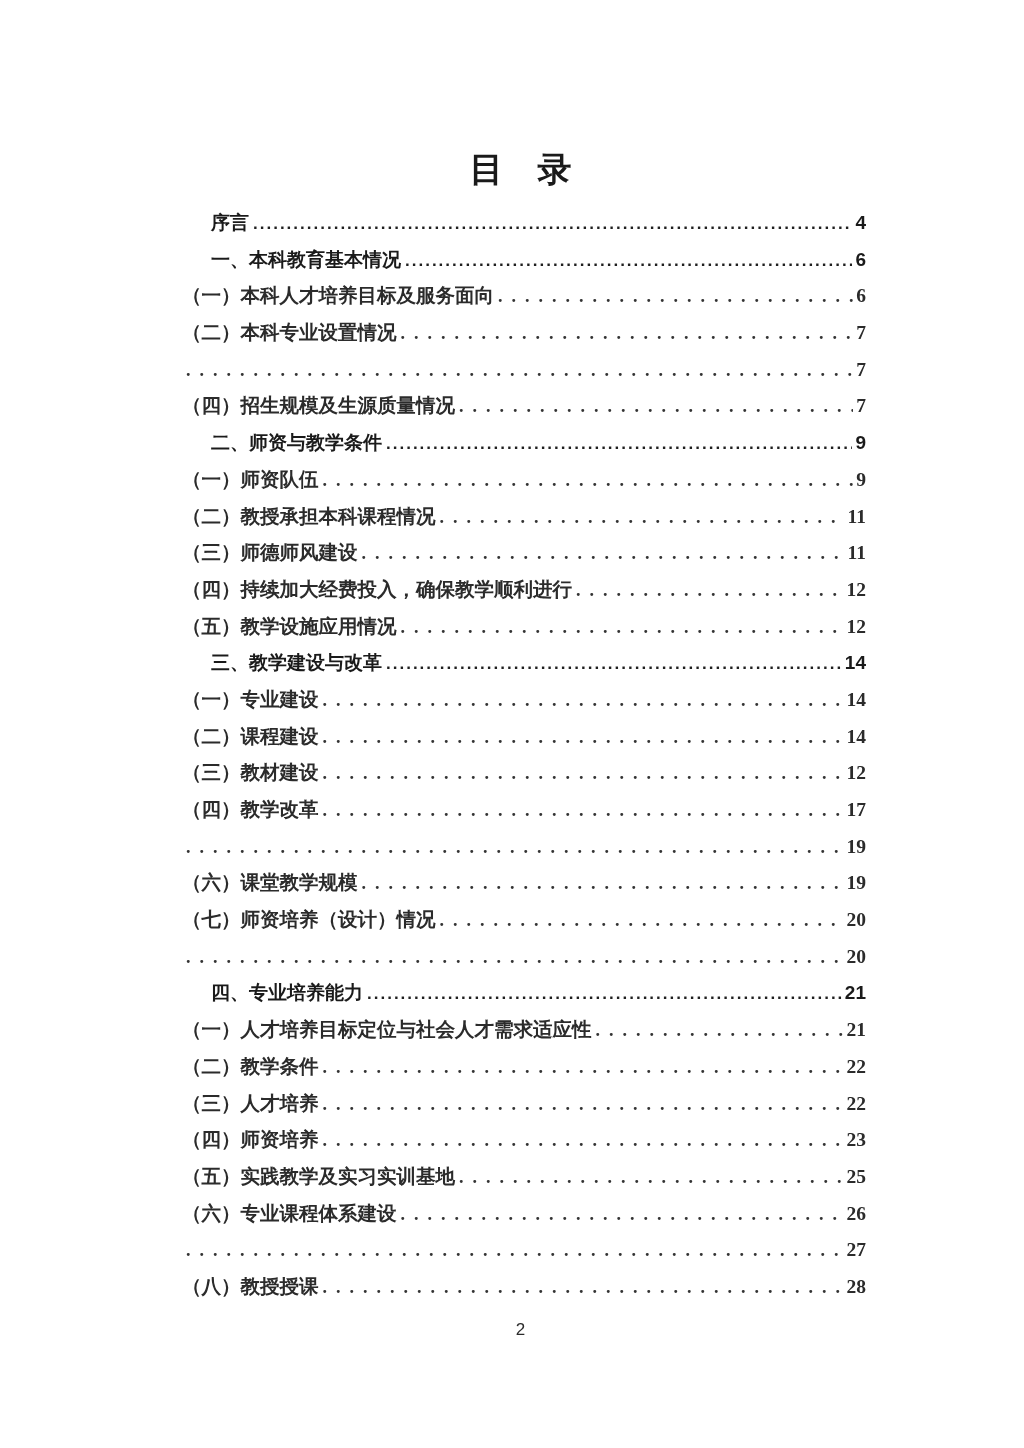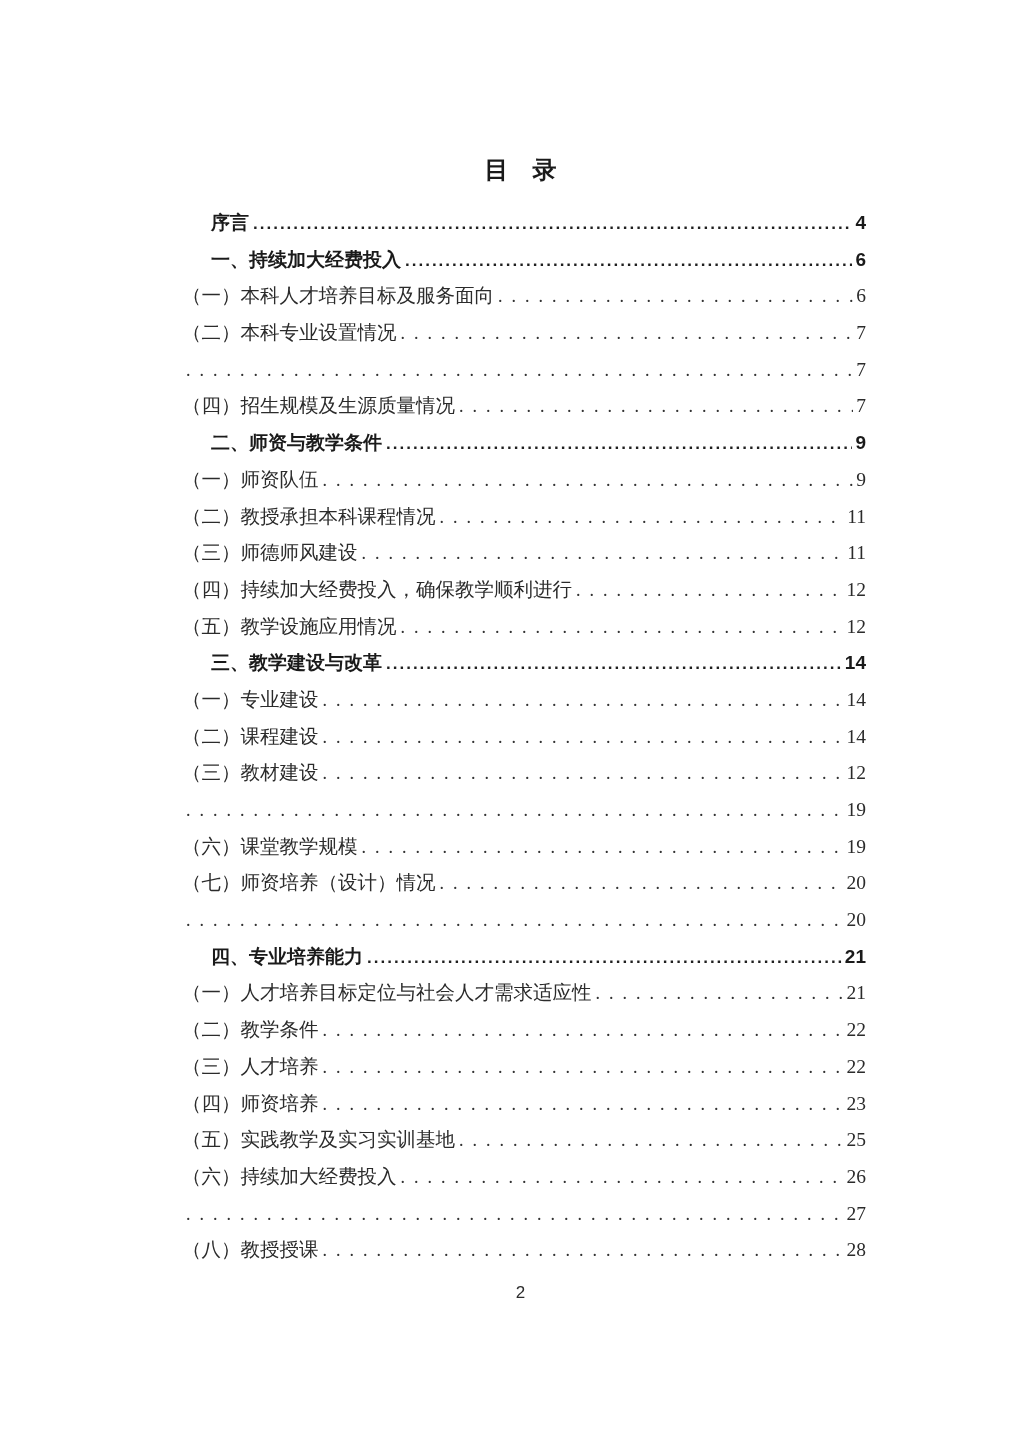--- a/index.html
+++ b/index.html
@@ -12,21 +12,21 @@
   }
   .page {
     position: relative;
     width: 1024px;
     height: 1448px;
     padding: 148px 158px 0 175px;
   }
   .doc-title {
     text-align: center;
     font-family: "Liberation Serif", serif;
-    font-size: 24px;
+    font-size: 34px;
     font-weight: 700;
     color: #1a1a1a;
     line-height: 44px;
     margin-bottom: 13px;
     white-space: pre;
   }
   .toc-list { width: 100%; }
   .toc-row {
     display: flex;
     align-items: baseline;
@@ -60,21 +60,21 @@
   }
   .toc-row.level1 .pg {
     font-family: "Liberation Sans", sans-serif;
     font-weight: 700;
     font-size: 19px;
   }
 
   
   .toc-row.level2 {
     font-family: "Liberation Serif", serif;
-    font-weight: 400;
+    font-weight: 700;
     font-size: 19.5px;
     color: #2b2b2b;
     padding-left: 7px;
   }
   .toc-row.level2 .dots::after {
     content: "..........................................................................................................................................";
     letter-spacing: 9px;
     font-size: 18px;
     color: #333333;
   }
@@ -97,21 +97,21 @@
 <div class="page">
   <div class="doc-title">目　录</div>
 
   <div class="toc-list">
       <div class="toc-row level1">
         <span class="label">序言</span>
         <span class="dots"></span>
         <span class="pg">4</span>
       </div>
       <div class="toc-row level1">
-        <span class="label">一、持续加大经费投入</span>
+        <span class="label">一、本科教育基本情况</span>
         <span class="dots"></span>
         <span class="pg">6</span>
       </div>
       <div class="toc-row level2">
         <span class="label">（一）本科人才培养目标及服务面向</span>
         <span class="dots"></span>
         <span class="pg">6</span>
       </div>
       <div class="toc-row level2">
         <span class="label">（二）本科专业设置情况</span>
@@ -171,20 +171,25 @@
         <span class="label">（二）课程建设</span>
         <span class="dots"></span>
         <span class="pg">14</span>
       </div>
       <div class="toc-row level2">
         <span class="label">（三）教材建设</span>
         <span class="dots"></span>
         <span class="pg">12</span>
       </div>
       <div class="toc-row level2">
+        <span class="label">（四）教学改革</span>
+        <span class="dots"></span>
+        <span class="pg">17</span>
+      </div>
+      <div class="toc-row level2">
         <span class="dots"></span>
         <span class="pg">19</span>
       </div>
       <div class="toc-row level2">
         <span class="label">（六）课堂教学规模</span>
         <span class="dots"></span>
         <span class="pg">19</span>
       </div>
       <div class="toc-row level2">
         <span class="label">（七）师资培养（设计）情况</span>
@@ -219,21 +224,21 @@
         <span class="label">（四）师资培养</span>
         <span class="dots"></span>
         <span class="pg">23</span>
       </div>
       <div class="toc-row level2">
         <span class="label">（五）实践教学及实习实训基地</span>
         <span class="dots"></span>
         <span class="pg">25</span>
       </div>
       <div class="toc-row level2">
-        <span class="label">（六）持续加大经费投入</span>
+        <span class="label">（六）专业课程体系建设</span>
         <span class="dots"></span>
         <span class="pg">26</span>
       </div>
       <div class="toc-row level2">
         <span class="dots"></span>
         <span class="pg">27</span>
       </div>
       <div class="toc-row level2">
         <span class="label">（八）教授授课</span>
         <span class="dots"></span>

